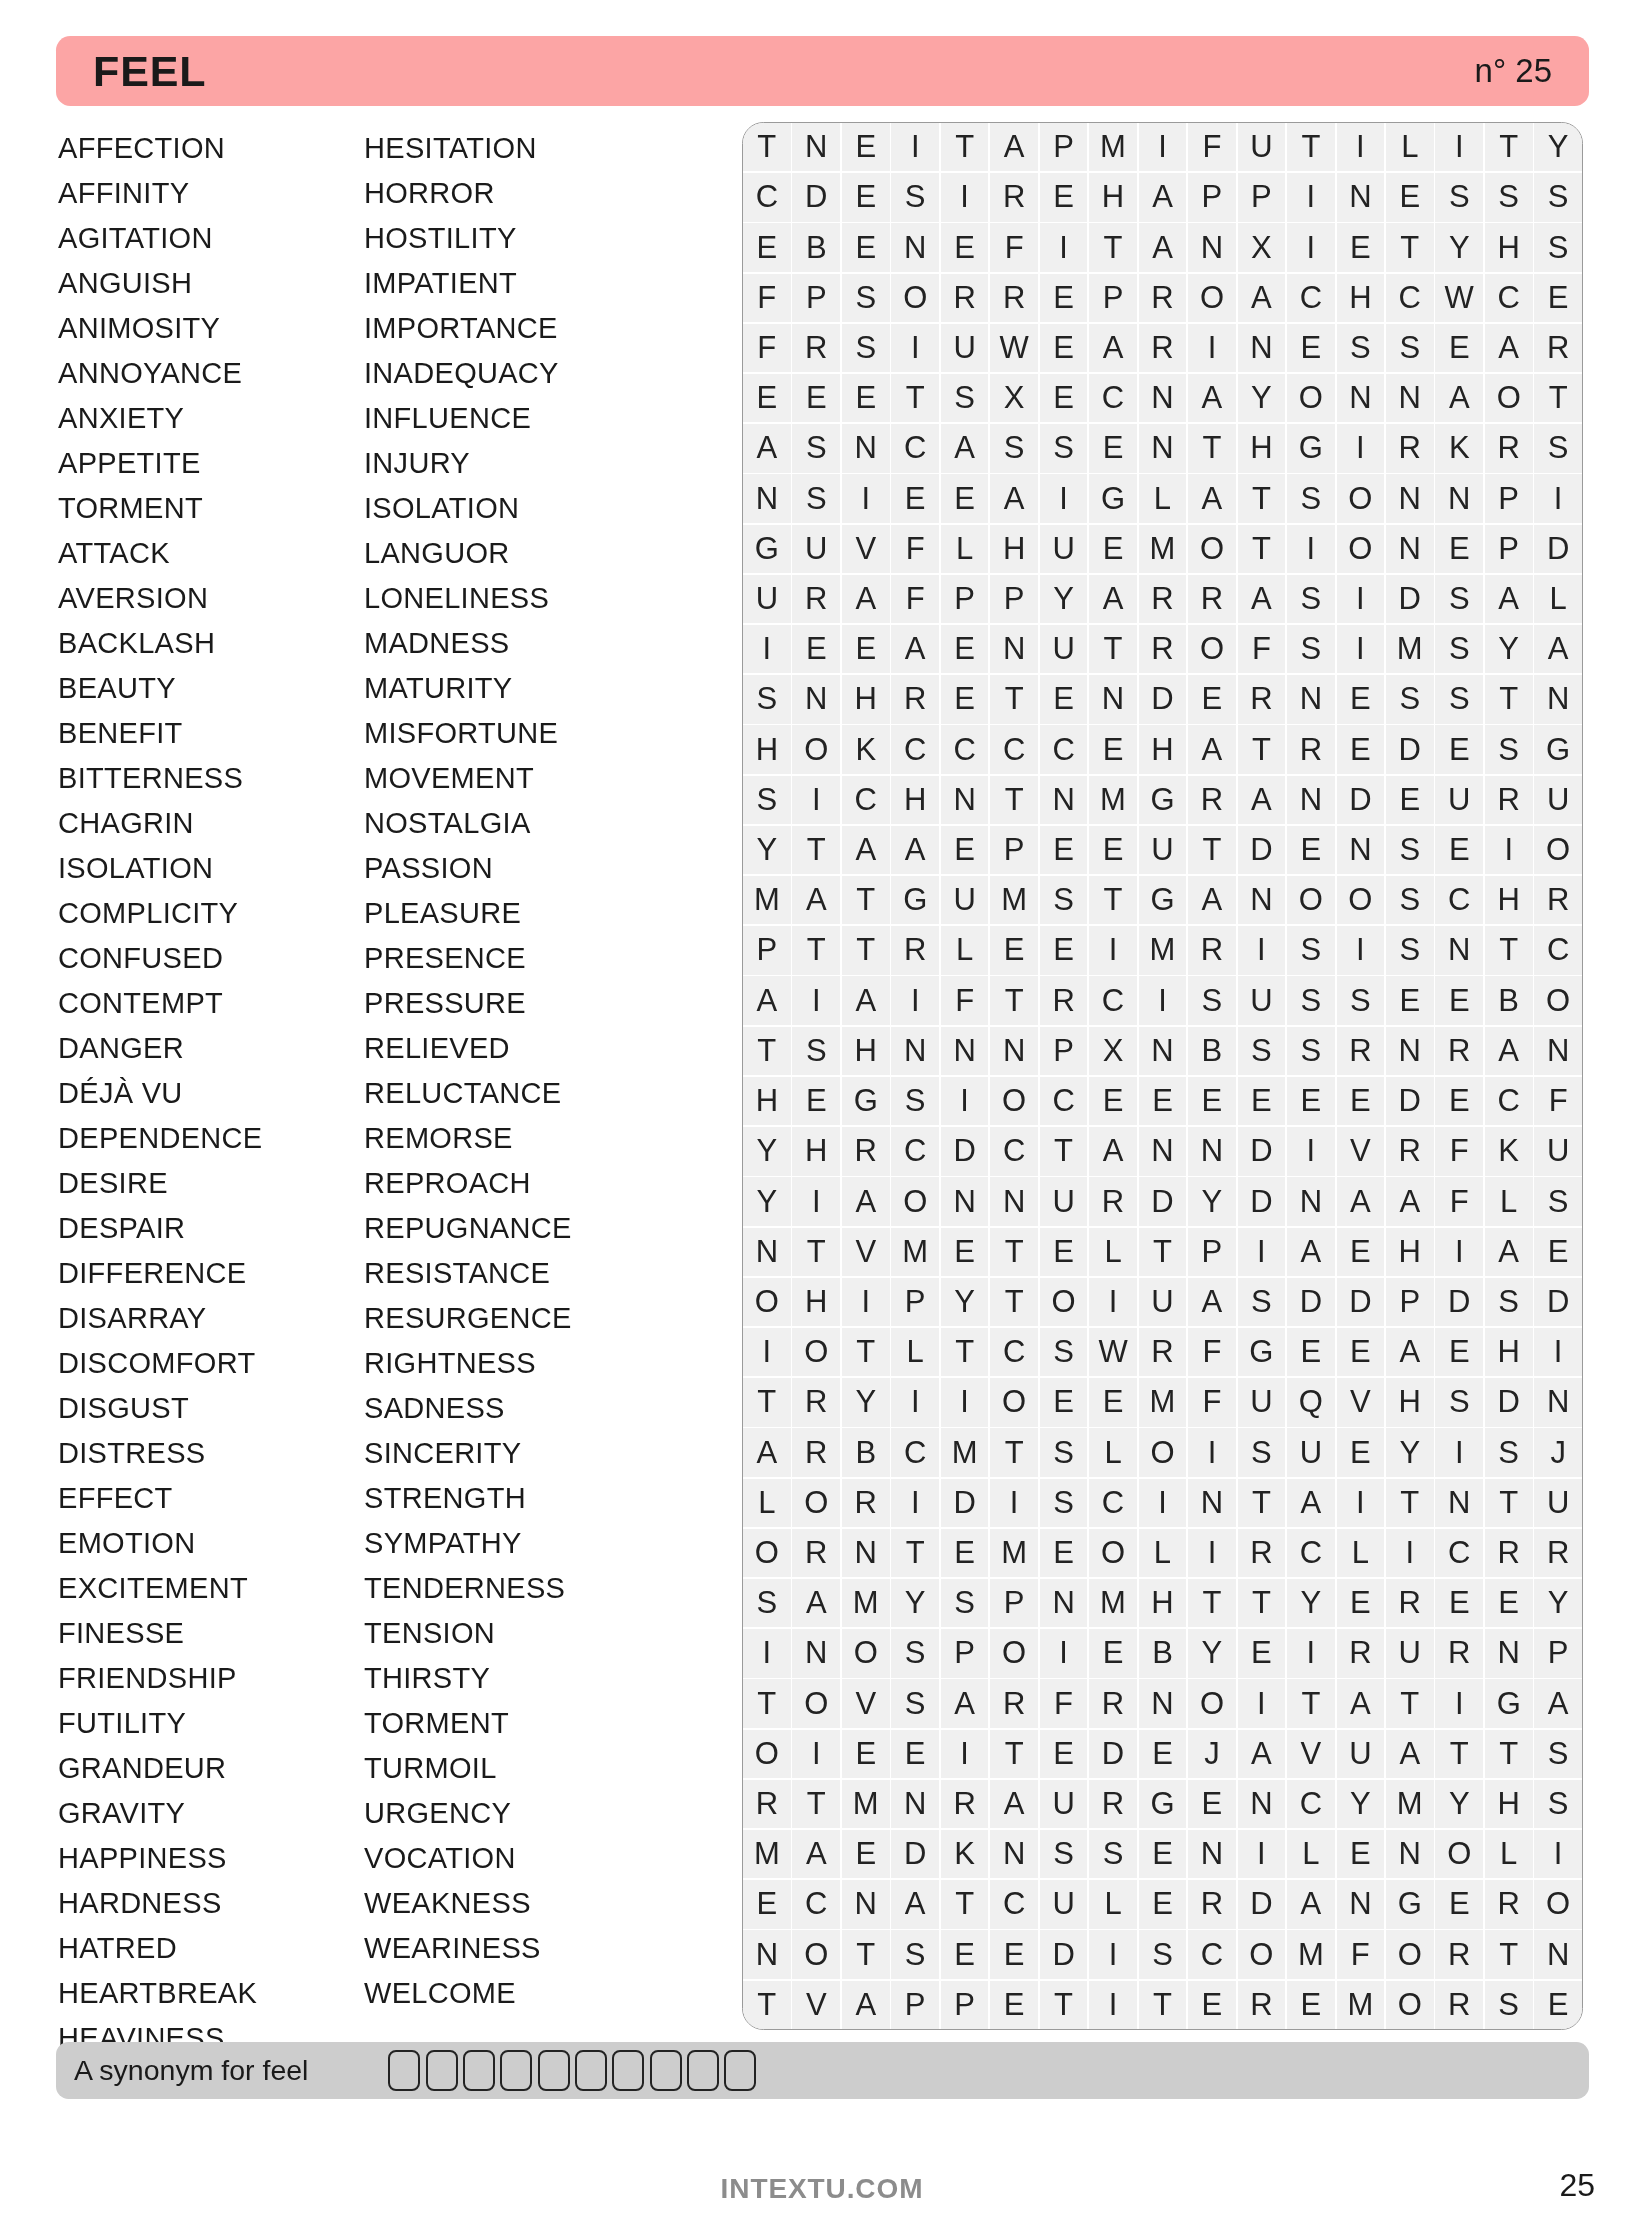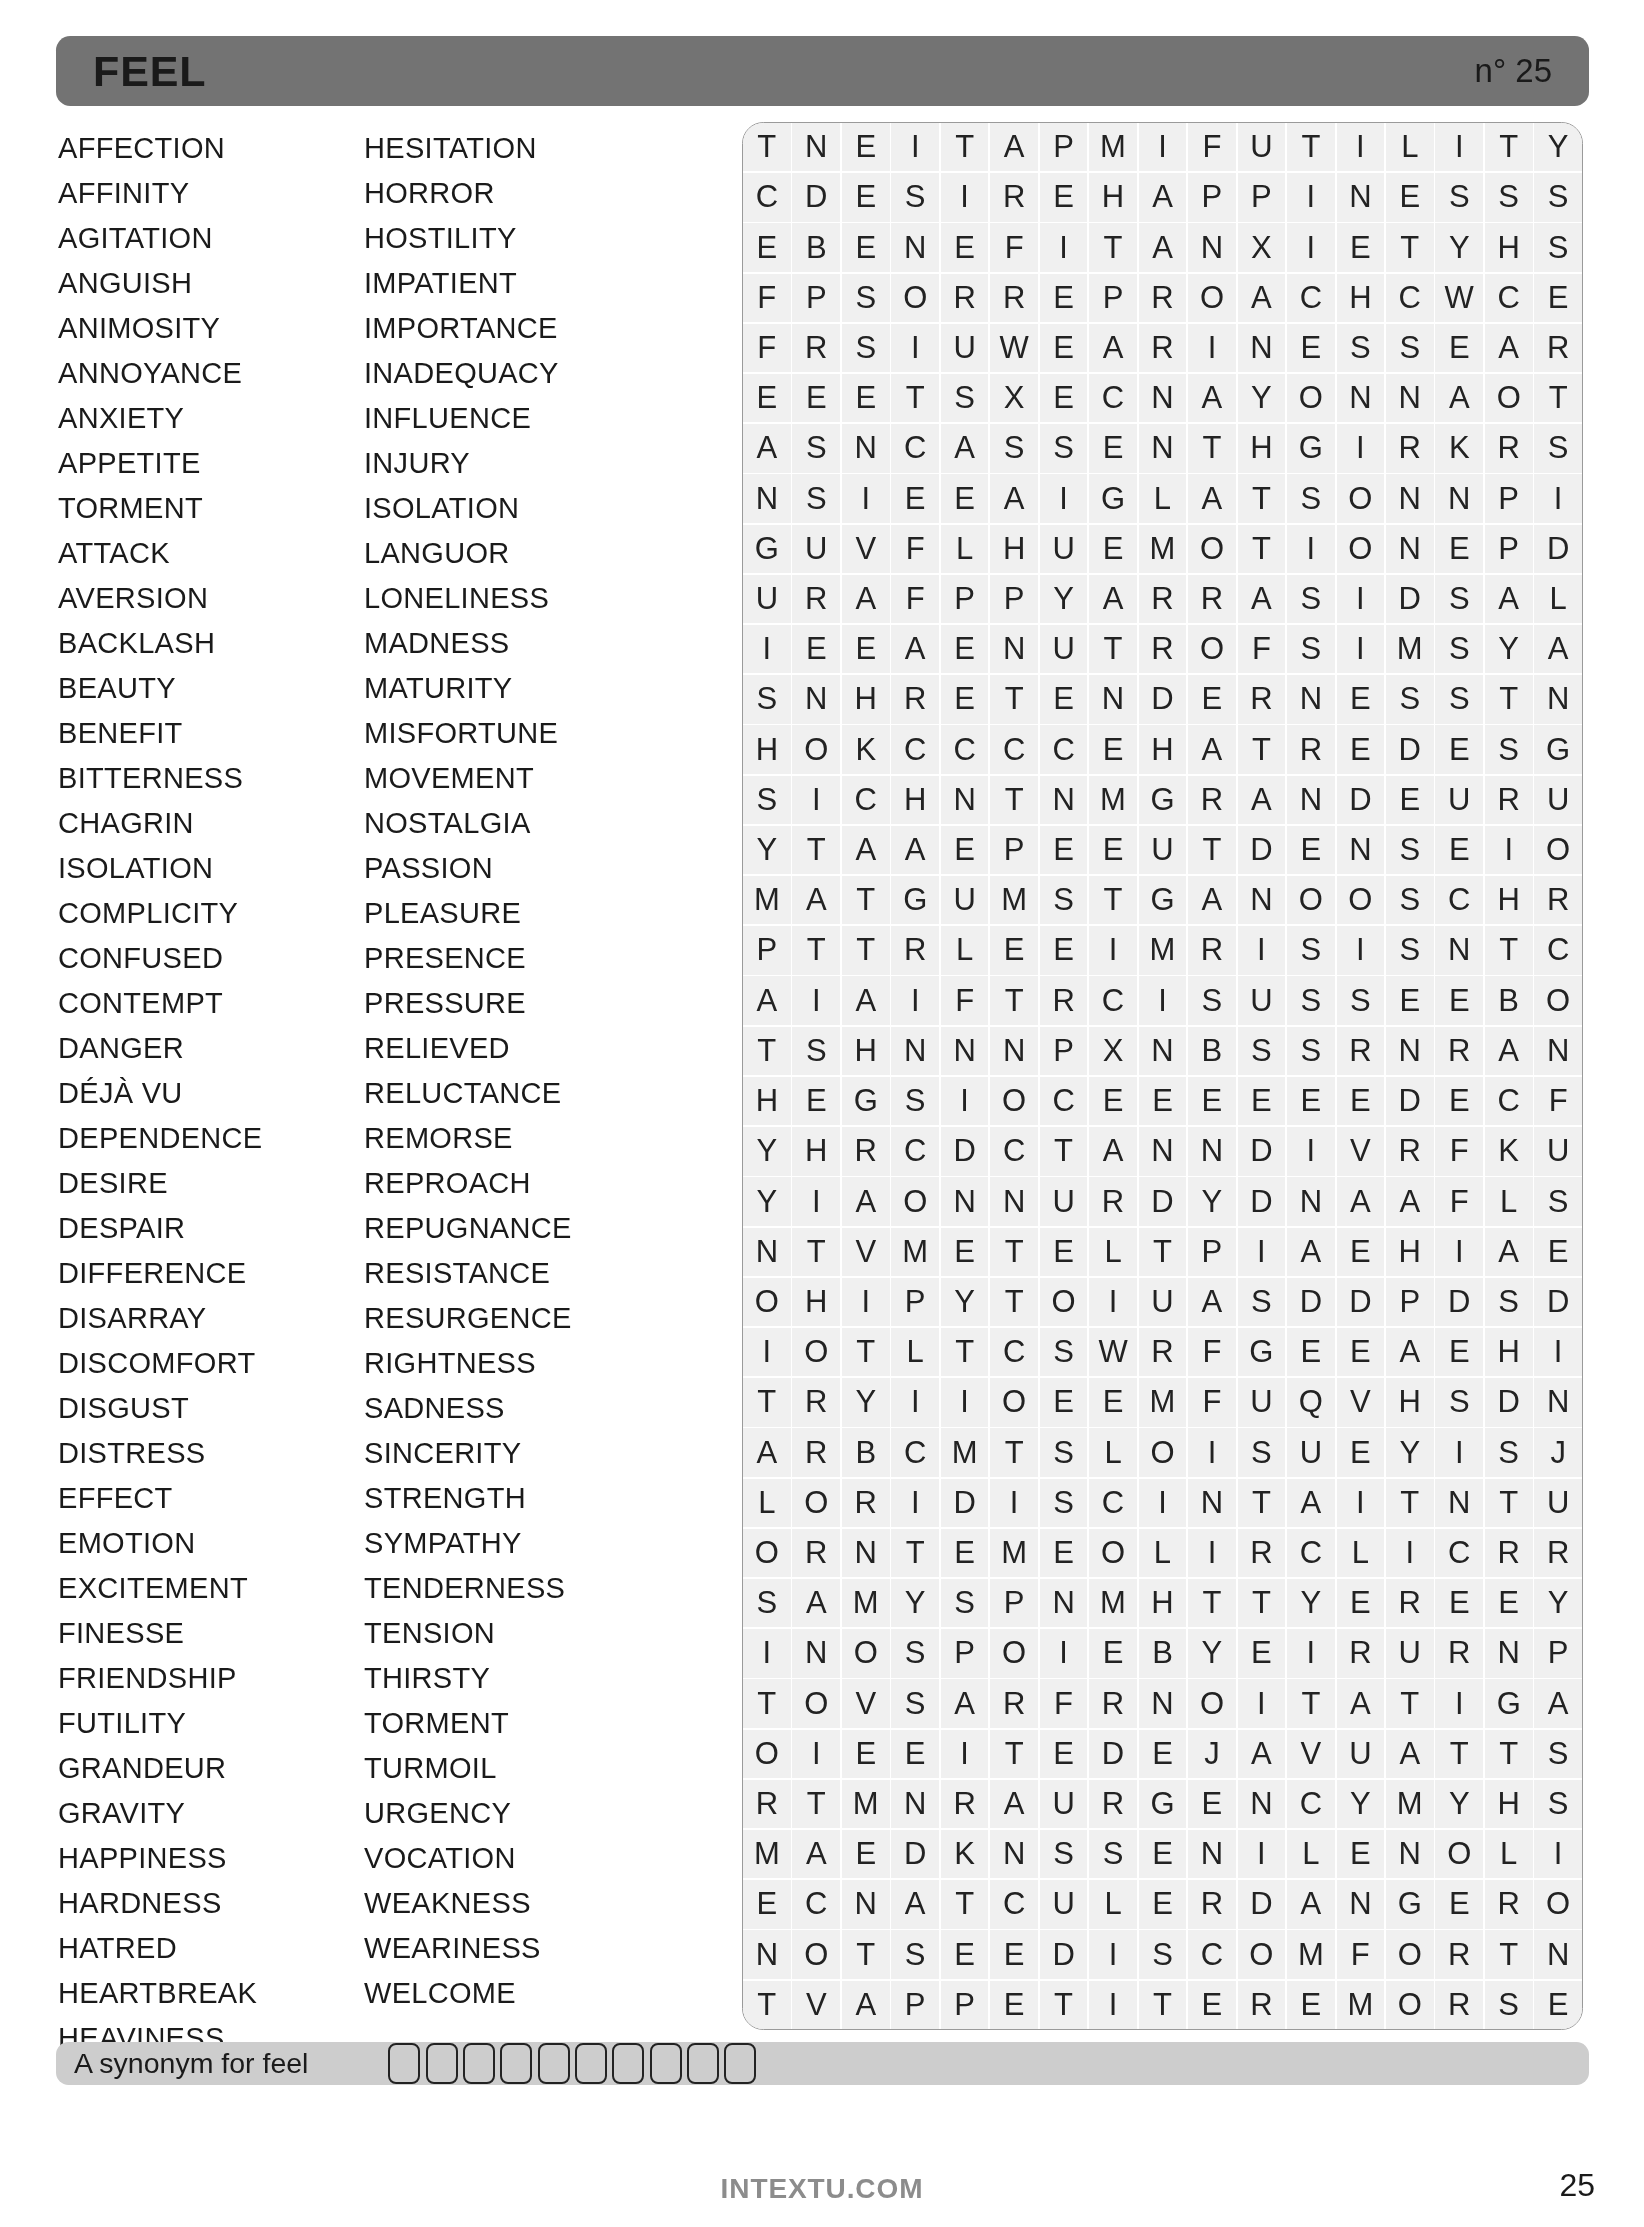--- a/index.html
+++ b/index.html
@@ -8,21 +8,21 @@
     background:#ffffff;
     font-family:"Liberation Sans", sans-serif;
     position:relative;
     overflow:hidden;
   }
   .page{position:absolute;inset:0;}
 
   
   .header-bar{
     position:absolute;left:56px;top:36px;width:1533px;height:70px;
-    background:#737373;border-radius:14.3px;
+    background:#fca5a5;border-radius:14.3px;
     display:flex;align-items:center;justify-content:space-between;
     padding:0 37px;box-sizing:border-box;
   }
   .title{font-size:43px;font-weight:bold;color:#1a1a1a;letter-spacing:0.9px;}
   .puzzle-number{font-size:33px;color:#1a1a1a;}
 
   
   .word-col{position:absolute;top:126px;}
   .word-col.c1{left:58px;}
   .word-col.c2{left:364px;}
@@ -42,21 +42,21 @@
     grid-auto-rows:1fr;gap:1.8px;
   }
   .cell{
     background:#f0f0f0;
     display:flex;align-items:center;justify-content:center;
     font-size:31px;color:#222222;
   }
 
   
   .clue-bar{
-    position:absolute;left:56px;width:1533px;height:43px;
+    position:absolute;left:56px;width:1533px;height:57px;
     background:#cdcdcd;border-radius:12.5px;
     display:flex;align-items:center;
     padding:0 18px;box-sizing:border-box;
   }
   .clue-bar.b1{top:2042px;}
   .clue-bar.b2{top:2108px;}
   .clue-label{font-size:28.5px;color:#1a1a1a;white-space:nowrap;}
   .boxes{display:flex;gap:5.3px;}
   .boxes.after-label{margin-left:80px;}
   .boxes.right-side{margin-left:auto;margin-right:101px;}

